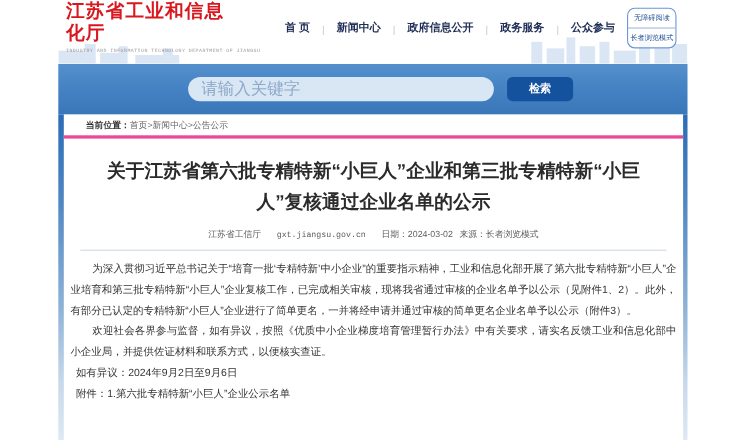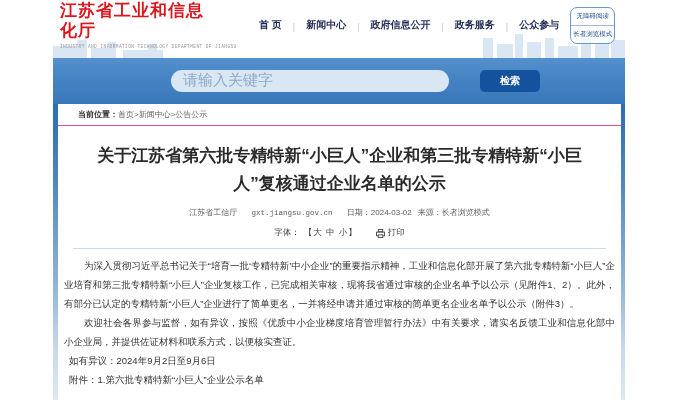--- a/index.html
+++ b/index.html
@@ -22,29 +22,29 @@
                 display:flex; flex-direction:column; align-items:stretch; text-align:center; margin-right:8px; }
   .access-item { font-size:6.5px; color:#1d4b8f; padding:4px 2px; cursor:pointer; white-space:nowrap; }
   .access-item + .access-item { border-top:1px solid #9db9dd; }
 
   
   .banner { height:46px; background:linear-gradient(180deg,#5590cc 0%, #4583c4 45%, #3a77b9 100%);
             display:flex; align-items:center; }
   .search-pill { margin-left:118px; width:278px; height:22px; border-radius:11px; border:none; outline:none;
                  background:#d9e7f5; font-size:15px; color:#44618a; padding:0 12px; font-family:Liberation Mono, monospace; }
   .search-pill::placeholder { color:#8fa9c9; }
-  .search-btn { margin-left:31px; width:60px; height:22px; background:#15529e; border:none; border-radius:5px;
+  .search-btn { margin-left:12px; width:60px; height:22px; background:#15529e; border:none; border-radius:5px;
                 color:#fff; font-size:10px; font-weight:bold; cursor:pointer; font-family:inherit; }
 
   
   .content-bg { height:296px; background:linear-gradient(180deg,#2a6cb6 0%, #4d85c1 25%, #8fb3d7 60%, #c6d8ea 82%, #dde9f3 100%); }
   .card { margin:0 4px 0 5px; height:100%; background:#fff; }
 
   .breadcrumb-row { height:22px; display:flex; align-items:center; padding-left:20px;
-                    border-bottom:1px solid #ec4899; font-size:8px; }
+                    border-bottom:3px solid #ec4899; font-size:8px; }
   .crumb-label { color:#333; font-weight:bold; }
   .crumb-path { color:#666; cursor:pointer; }
 
   .article { padding:0 6px; }
   .article-title { font-size:17px; font-weight:bold; color:#2b2b2b; text-align:center;
                    line-height:1.62; margin:16px 18px 10px; }
   .meta-row { text-align:center; font-size:8px; color:#5c5c5c; margin-top:9px; }
   .meta-row span { margin:0 6px; }
   .meta-site { font-family:"Liberation Mono","DejaVu Sans Mono",monospace; font-size:7.5px; }
   .font-row { text-align:center; font-size:8.5px; color:#444; margin-top:9px; display:flex;
@@ -121,32 +121,20 @@
 
         <div class="article">
           <h1 class="article-title">关于江苏省第六批专精特新“小巨人”企业和第三批专精特新“小巨人”复核通过企业名单的公示</h1>
 
           <div class="meta-row">
             <span>江苏省工信厅</span>
             <span class="meta-site">gxt.jiangsu.gov.cn</span>
             <span>日期：2024-03-02</span><span style="margin-left:0;">来源：长者浏览模式</span>
           </div>
 
-          <div class="font-row">
-            <span>字体：</span>
-            <span class="font-sizes">【大 中 小】</span>
-            <span class="print-wrap">
-              <svg width="9" height="9" viewBox="0 0 10 10">
-                <rect x="2.5" y="0.5" width="5" height="2.5" fill="none" stroke="#444" stroke-width="1"></rect>
-                <rect x="0.5" y="3.5" width="9" height="4" fill="none" stroke="#444" stroke-width="1"></rect>
-                <rect x="2.5" y="6.5" width="5" height="3" fill="#fff" stroke="#444" stroke-width="1"></rect>
-              </svg>
-              <span>打印</span>
-            </span>
-          </div>
 
           <div class="divider2"></div>
 
           <div class="body-text">
             <p class="para">为深入贯彻习近平总书记关于“培育一批‘专精特新’中小企业”的重要指示精神，工业和信息化部开展了第六批专精特新“小巨人”企业培育和第三批专精特新“小巨人”企业复核工作，已完成相关审核，现将我省通过审核的企业名单予以公示（见附件1、2）。此外，有部分已认定的专精特新“小巨人”企业进行了简单更名，一并将经申请并通过审核的简单更名企业名单予以公示（附件3）。</p>
             <p class="para">欢迎社会各界参与监督，如有异议，按照《优质中小企业梯度培育管理暂行办法》中有关要求，请实名反馈工业和信息化部中小企业局，并提供佐证材料和联系方式，以便核实查证。</p>
             <p class="info">如有异议：2024年9月2日至9月6日</p>
             <p class="info">附件：1.第六批专精特新“小巨人”企业公示名单</p>
 
           </div>

